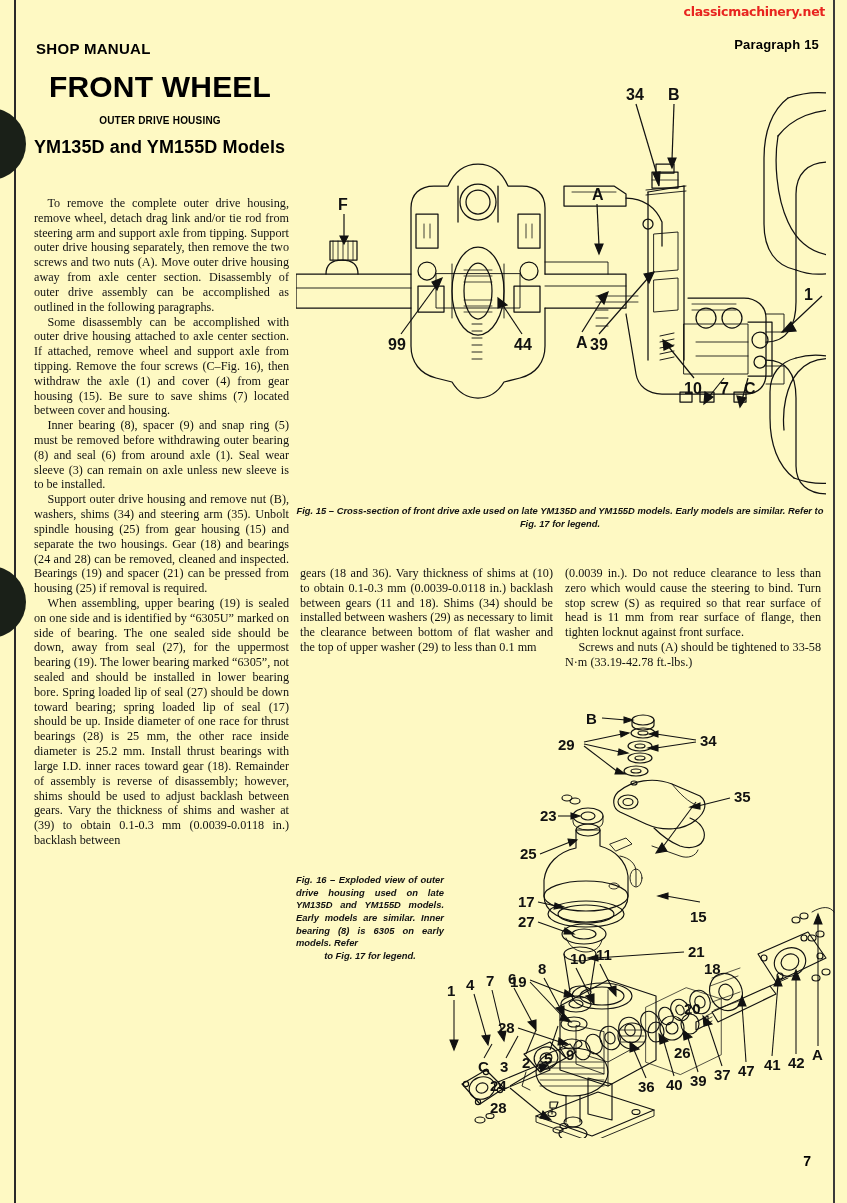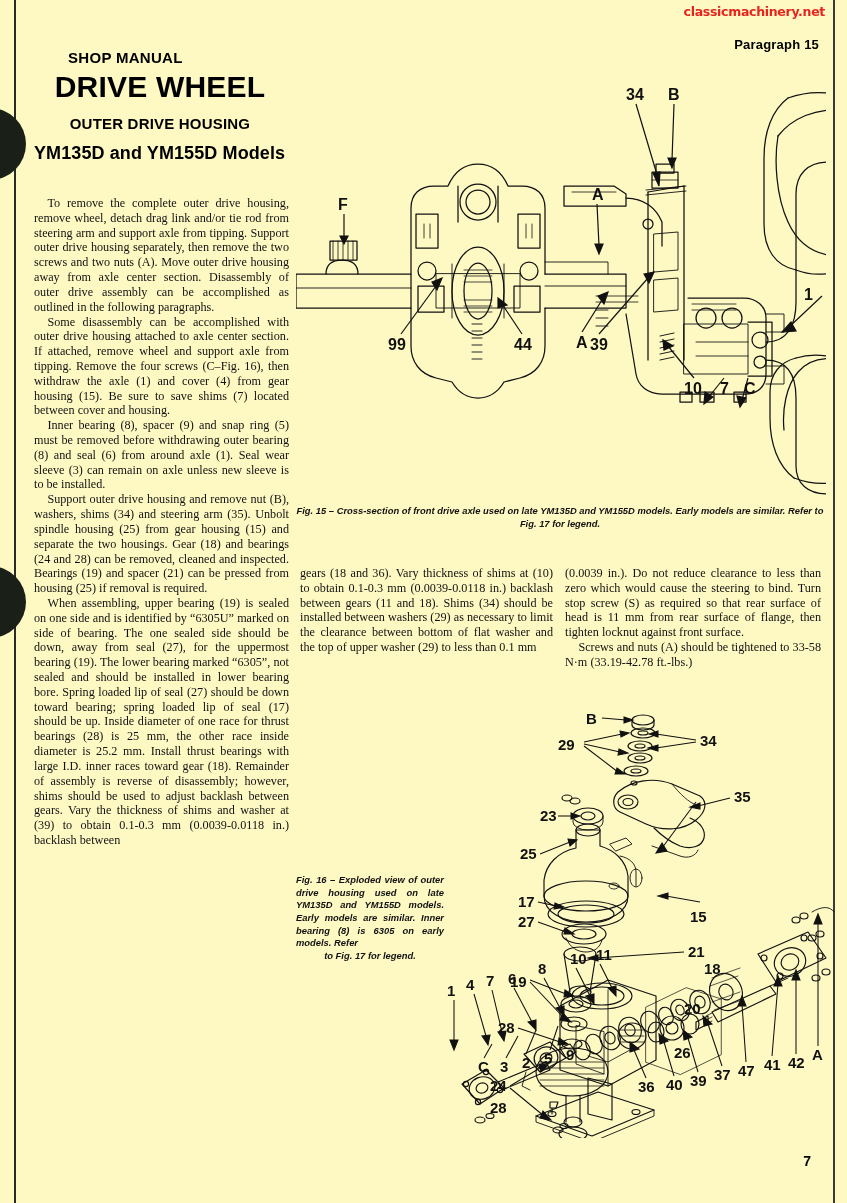--- a/index.html
+++ b/index.html
@@ -52,26 +52,25 @@
     white-space: nowrap;
   }
 
   
   #running-head {
     position: absolute;
     left: 36px; right: 28px; top: 40px;
     height: 22px;
   }
   #running-head .shop-manual {
-    position: absolute; left: 0; top: 9px;
+    position: absolute; left: 0; top: 0;
     font-family: "Liberation Sans", sans-serif;
     font-weight: 700;
     font-size: 15px;
     letter-spacing: 0.3px;
-    margin-left: 32px;
   }
   #running-head .paragraph-ref {
     position: absolute; right: 0; top: -3px;
     font-family: "Liberation Sans", sans-serif;
     font-weight: 700;
     font-size: 13px;
     letter-spacing: 0.2px;
   }
 
   
@@ -84,21 +83,21 @@
   }
   #title-block .main-title {
     font-size: 30px;
     font-weight: 700;
     line-height: 1.02;
     letter-spacing: 0.2px;
   }
   #title-block .main-title .l2 { display: block; }
   #title-block .sub-title {
     margin-top: 12px;
-    font-size: 15px;
+    font-size: 10px;
     font-weight: 700;
     letter-spacing: 0.2px;
   }
   #title-block .models {
     margin-top: 11px;
     font-size: 18px;
     font-weight: 700;
     text-align: left;
     padding-left: 4px;
     letter-spacing: 0.1px;
@@ -164,21 +163,21 @@
 
   <div id="watermark">classicmachinery.net</div>
 
   <div id="running-head">
     <div class="shop-manual">SHOP MANUAL</div>
     <div class="paragraph-ref">Paragraph 15</div>
   </div>
 
   <div id="title-block">
     <div class="main-title">
-      <span>DRIVE WHEEL</span>
+      <span>FRONT WHEEL</span>
     </div>
     <div class="sub-title">OUTER DRIVE HOUSING</div>
     <div class="models">YM135D and YM155D Models</div>
   </div>
 
   <div class="col" id="col-left">
     <p>To remove the complete outer drive housing, remove wheel, detach drag link and/or tie rod from steering arm and support axle from tipping. Support outer drive housing separately, then remove the two screws and two nuts (A). Move outer drive housing away from axle center section. Disassembly of outer drive assembly can be accomplished as outlined in the following paragraphs.</p>
     <p>Some disassembly can be accomplished with outer drive housing attached to axle center section. If attached, remove wheel and support axle from tipping. Remove the four screws (C–Fig. 16), then withdraw the axle (1) and cover (4) from gear housing (15). Be sure to save shims (7) located between cover and housing.</p>
     <p>Inner bearing (8), spacer (9) and snap ring (5) must be removed before withdrawing outer bearing (8) and seal (6) from around axle (1). Seal wear sleeve (3) can remain on axle unless new sleeve is to be installed.</p>
     <p>Support outer drive housing and remove nut (B), washers, shims (34) and steering arm (35). Unbolt spindle housing (25) from gear housing (15) and separate the two housings. Gear (18) and bearings (24 and 28) can be removed, cleaned and inspected. Bearings (19) and spacer (21) can be pressed from housing (25) if removal is required.</p>

